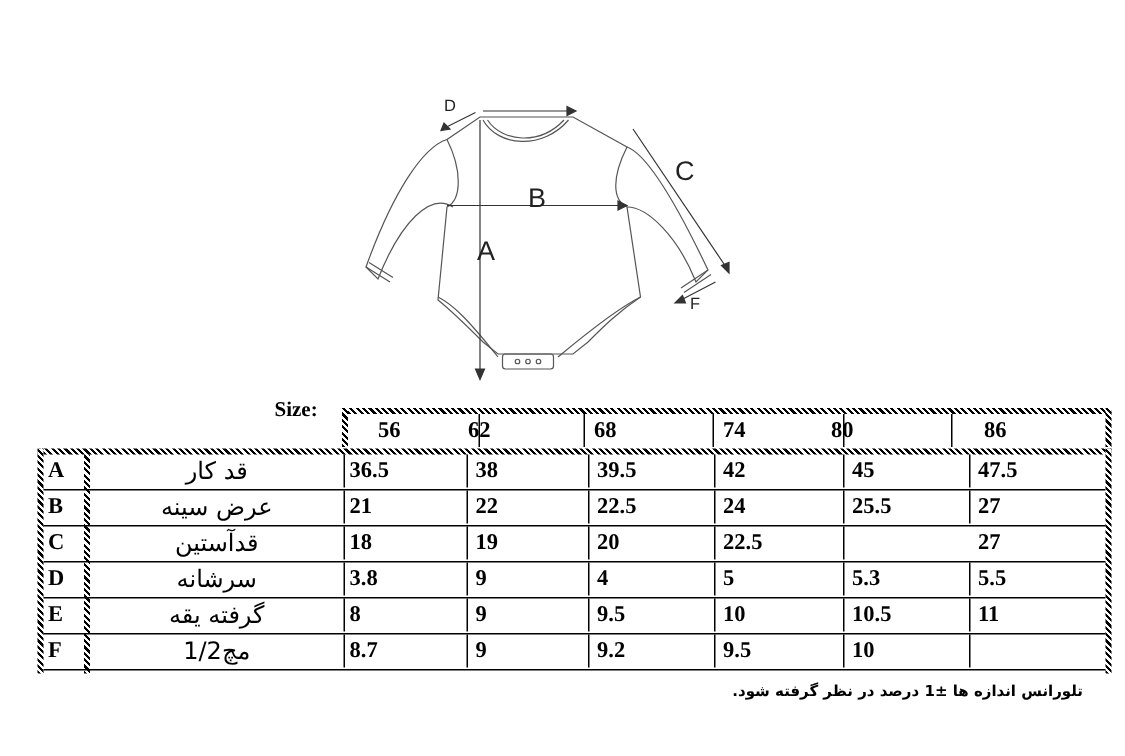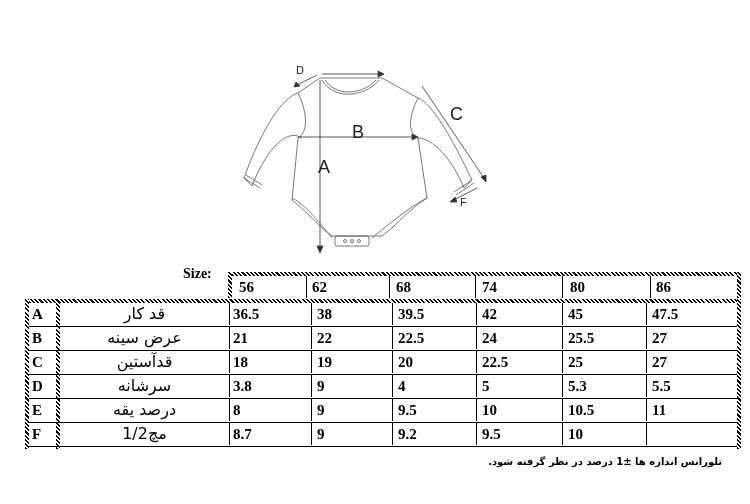--- a/index.html
+++ b/index.html
@@ -81,25 +81,25 @@
     <text x="228" y="148" font-size="11">F</text>
   </g>
 </svg>
 
 <div class="size-label">Size:</div>
 
 <div class="header-row">
   <div class="top hatch-h"></div>
   <div class="left hatch-v"></div>
   <div class="right hatch-v"></div>
-  <div class="hcell" style="left:5px;width:74px;">56</div>
+  <div class="hcell" style="left:18px;width:74px;">56</div>
   <div class="hcell" style="left:78px;width:84px;">62</div>
   <div class="hcell" style="left:162px;width:86px;">68</div>
   <div class="hcell" style="left:248px;width:87px;">74</div>
-  <div class="hcell" style="left:336px;width:87px;">80</div>
+  <div class="hcell" style="left:320px;width:87px;">80</div>
   <div class="hcell" style="left:422px;width:87px;border-right:none;">86</div>
 </div>
 
 <div class="body-table">
   <div class="body-top hatch-h"></div>
   <div class="body-left hatch-v"></div>
   <div class="body-left2 hatch-v"></div>
   <div class="body-right hatch-v"></div>
 
   <div class="brow" style="top:4px;">
@@ -124,38 +124,37 @@
     <span class="cell" style="left:618px;width:90px;border-right:none;">27</span>
   </div>
 
   <div class="brow" style="top:52px;">
     <span class="letter">C</span>
     <span class="label">قدآستین</span>
     <span class="cell" style="left:199px;width:84px;">18</span>
     <span class="cell" style="left:283px;width:81px;">19</span>
     <span class="cell" style="left:364px;width:84px;">20</span>
     <span class="cell" style="left:448px;width:86px;">22.5</span>
-    <span class="cell" style="left:534px;width:84px;">25</span>
     <span class="cell" style="left:618px;width:90px;border-right:none;">27</span>
   </div>
 
   <div class="brow" style="top:76px;">
     <span class="letter">D</span>
     <span class="label">سرشانه</span>
     <span class="cell" style="left:199px;width:84px;">3.8</span>
     <span class="cell" style="left:283px;width:81px;">9</span>
     <span class="cell" style="left:364px;width:84px;">4</span>
     <span class="cell" style="left:448px;width:86px;">5</span>
     <span class="cell" style="left:534px;width:84px;">5.3</span>
     <span class="cell" style="left:618px;width:90px;border-right:none;">5.5</span>
   </div>
 
   <div class="brow" style="top:100px;">
     <span class="letter">E</span>
-    <span class="label">درصد یقه</span>
+    <span class="label">گرفته یقه</span>
     <span class="cell" style="left:199px;width:84px;">8</span>
     <span class="cell" style="left:283px;width:81px;">9</span>
     <span class="cell" style="left:364px;width:84px;">9.5</span>
     <span class="cell" style="left:448px;width:86px;">10</span>
     <span class="cell" style="left:534px;width:84px;">10.5</span>
     <span class="cell" style="left:618px;width:90px;border-right:none;">11</span>
   </div>
 
   <div class="brow" style="top:124px;">
     <span class="letter">F</span>

